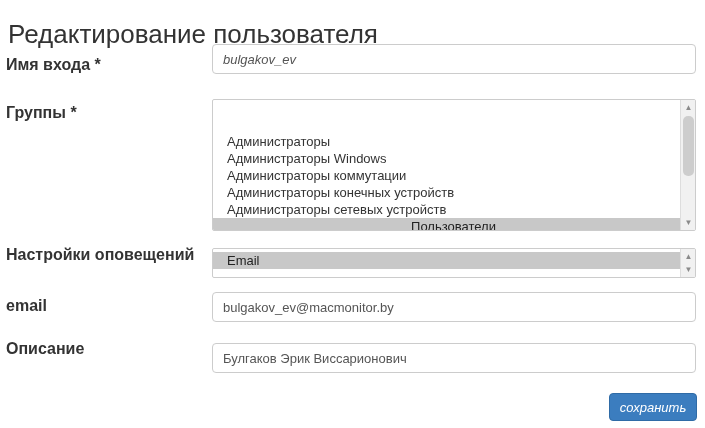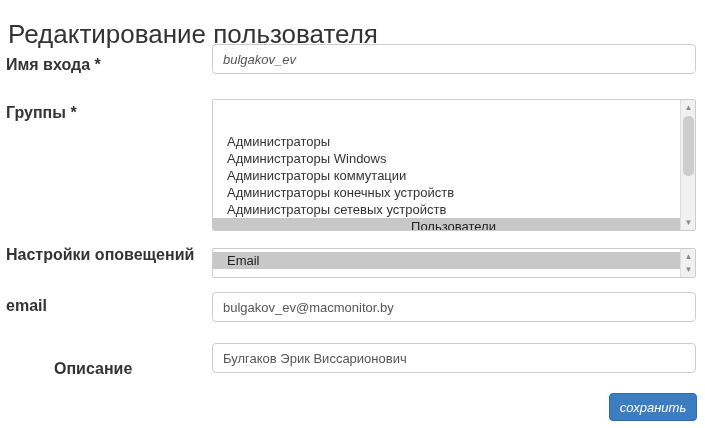--- a/index.html
+++ b/index.html
@@ -226,19 +226,19 @@
       </div>
     </div>
   </div>
 
   <div class="form-row">
     <label class="form-label" style="top:297px;">email</label>
     <input class="text-input" style="top: 292px;" type="text" value="bulgakov_ev@macmonitor.by">
   </div>
 
   <div class="form-row">
-    <label class="form-label" style="top:360px;margin-left:48px;">Описание</label>
+    <label class="form-label" style="top:340px;">Описание</label>
     <input class="text-input" style="top: 343px;" type="text" value="Булгаков Эрик Виссарионович">
   </div>
 
   <button class="save-button">сохранить</button>
 
 </div>
 
 </body></html>

